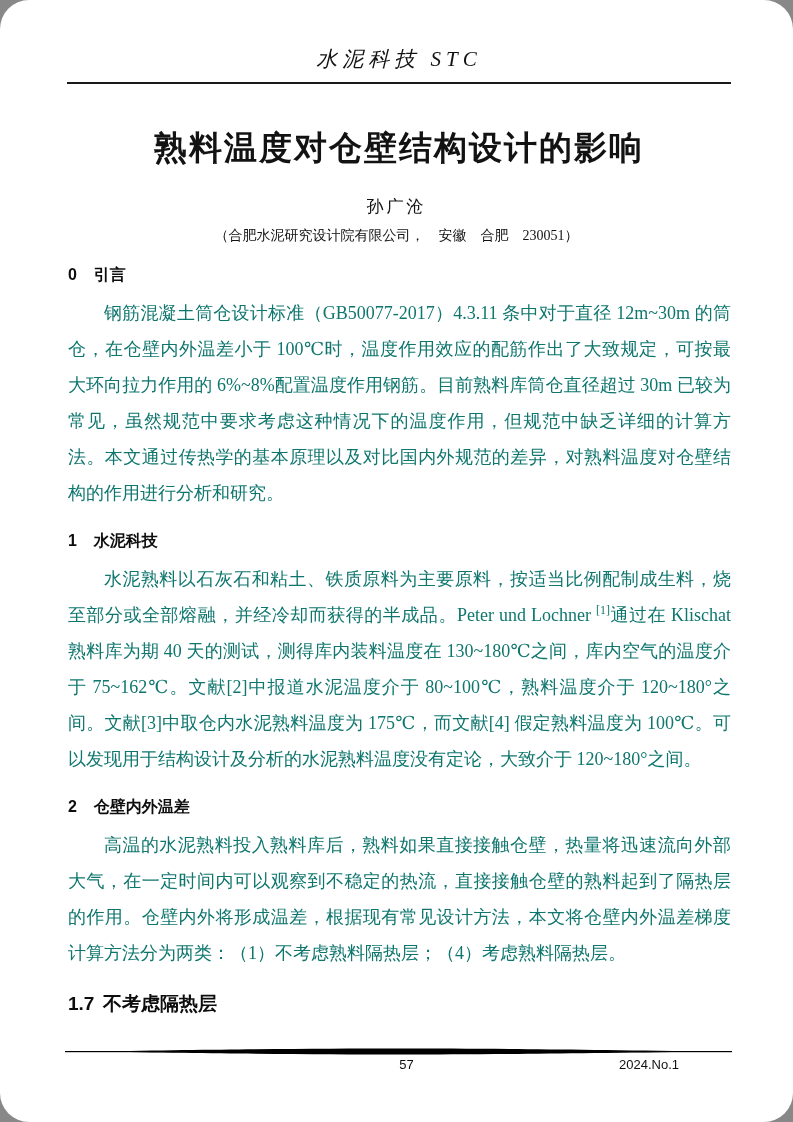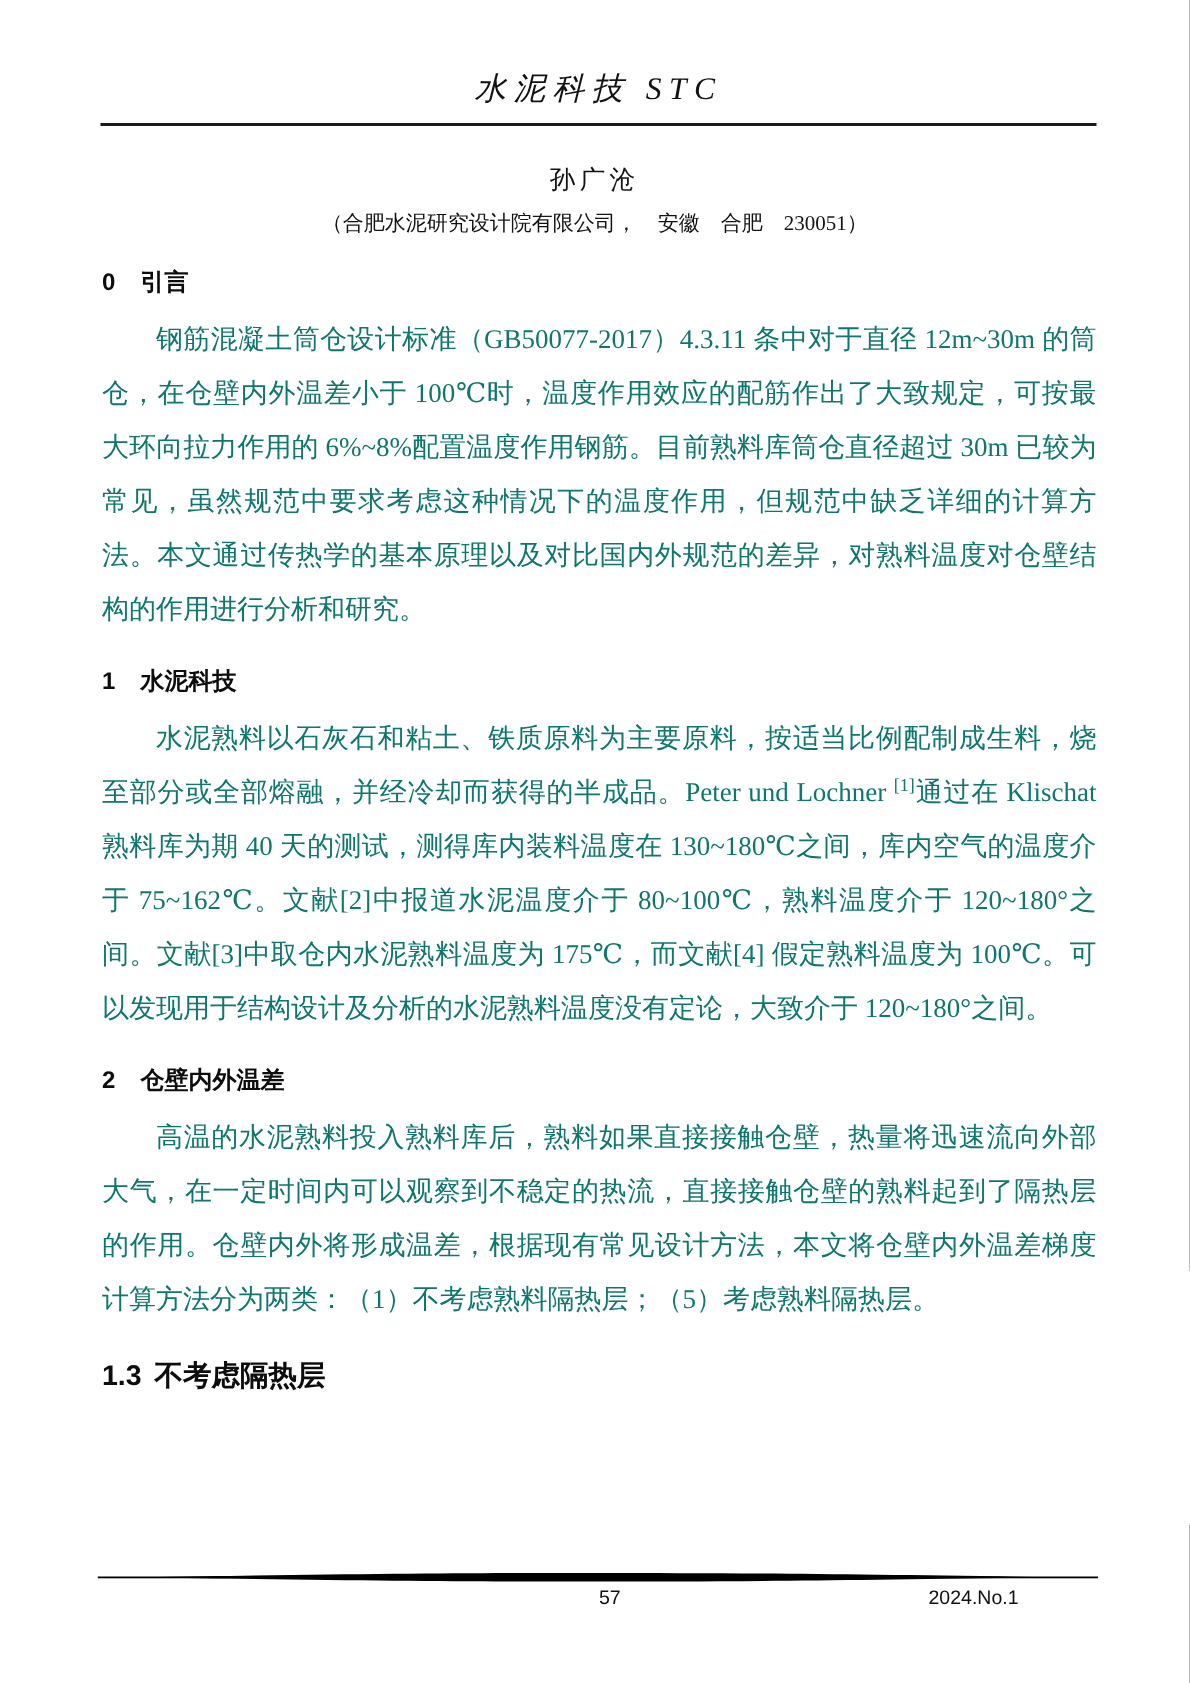--- a/index.html
+++ b/index.html
@@ -6,20 +6,21 @@
   .page {
     position: relative;
     width: 793px;
     height: 1122px;
     margin: 0 auto;
     background: #ffffff;
     color: #121212;
     font-family: "Liberation Serif", "DejaVu Serif", serif;
     box-sizing: border-box;
     overflow: hidden;
+    border-radius: 29px;
   }
   
   .header {
     margin: 0 62px 0 67px;
     padding-top: 45px;
     padding-bottom: 9px;
     text-align: center;
     border-bottom: 2px solid #1a1a1a;
   }
   .journal-title {
@@ -108,44 +109,45 @@
 </style>
 </head>
 <body>
 
 <div class="page">
 
   <div class="header">
     <span class="journal-title">水泥科技 STC</span>
   </div>
 
+  <h1 class="article-title">熟料温度对仓壁结构设计的影响</h1>
 
   <div class="author">孙广沧</div>
 
   <div class="affiliation">（合肥水泥研究设计院有限公司，　安徽　合肥　230051）</div>
 
   <div class="content">
 
     <h2 class="sec-heading">
       <span class="sec-num">0</span><span>引言</span>
     </h2>
     <p class="body-para">钢筋混凝土筒仓设计标准（GB50077-2017）4.3.11 条中对于直径 12m~30m 的筒仓，在仓壁内外温差小于 100℃时，温度作用效应的配筋作出了大致规定，可按最大环向拉力作用的 6%~8%配置温度作用钢筋。目前熟料库筒仓直径超过 30m 已较为常见，虽然规范中要求考虑这种情况下的温度作用，但规范中缺乏详细的计算方法。本文通过传热学的基本原理以及对比国内外规范的差异，对熟料温度对仓壁结构的作用进行分析和研究。</p>
 
     <h2 class="sec-heading">
       <span class="sec-num">1</span><span>水泥科技</span>
     </h2>
     <p class="body-para"><span>水泥熟料以石灰石和粘土、铁质原料为主要原料，按适当比例配制成生料，烧至部分或全部熔融，并经冷却而获得的半成品。Peter und Lochner </span><sup class="ref-marker">[1]</sup><span>通过在 Klischat 熟料库为期 40 天的测试，测得库内装料温度在 130~180℃之间，库内空气的温度介于 75~162℃。文献[2]中报道水泥温度介于 80~100℃，熟料温度介于 120~180°之间。文献[3]中取仓内水泥熟料温度为 175℃，而文献[4] 假定熟料温度为 100℃。可以发现用于结构设计及分析的水泥熟料温度没有定论，大致介于 120~180°之间。</span></p>
 
     <h2 class="sec-heading">
       <span class="sec-num">2</span><span>仓壁内外温差</span>
     </h2>
-    <p class="body-para">高温的水泥熟料投入熟料库后，熟料如果直接接触仓壁，热量将迅速流向外部大气，在一定时间内可以观察到不稳定的热流，直接接触仓壁的熟料起到了隔热层的作用。仓壁内外将形成温差，根据现有常见设计方法，本文将仓壁内外温差梯度计算方法分为两类：（1）不考虑熟料隔热层；（5）考虑熟料隔热层。</p>
+    <p class="body-para">高温的水泥熟料投入熟料库后，熟料如果直接接触仓壁，热量将迅速流向外部大气，在一定时间内可以观察到不稳定的热流，直接接触仓壁的熟料起到了隔热层的作用。仓壁内外将形成温差，根据现有常见设计方法，本文将仓壁内外温差梯度计算方法分为两类：（1）不考虑熟料隔热层；（4）考虑熟料隔热层。</p>
 
     <h3 class="subsec-heading">
-      <span class="sec-num">1.3</span><span>不考虑隔热层</span>
+      <span class="sec-num">1.7</span><span>不考虑隔热层</span>
     </h3>
 
   </div>
 
   <div class="footer">
     <svg class="footer-rule" viewBox="0 0 662 7" preserveAspectRatio="none" aria-hidden="true">
       <rect x="0" y="3" width="662" height="1.2" fill="#000"></rect>
       <path d="M30,3.5 C 170,1.2 250,0.6 331,0.6 C 412,0.6 492,1.2 632,3.5 C 492,5.8 412,6.4 331,6.4 C 250,6.4 170,5.8 30,3.5 Z" fill="#000"></path>
     </svg>
     <div class="footer-row">

